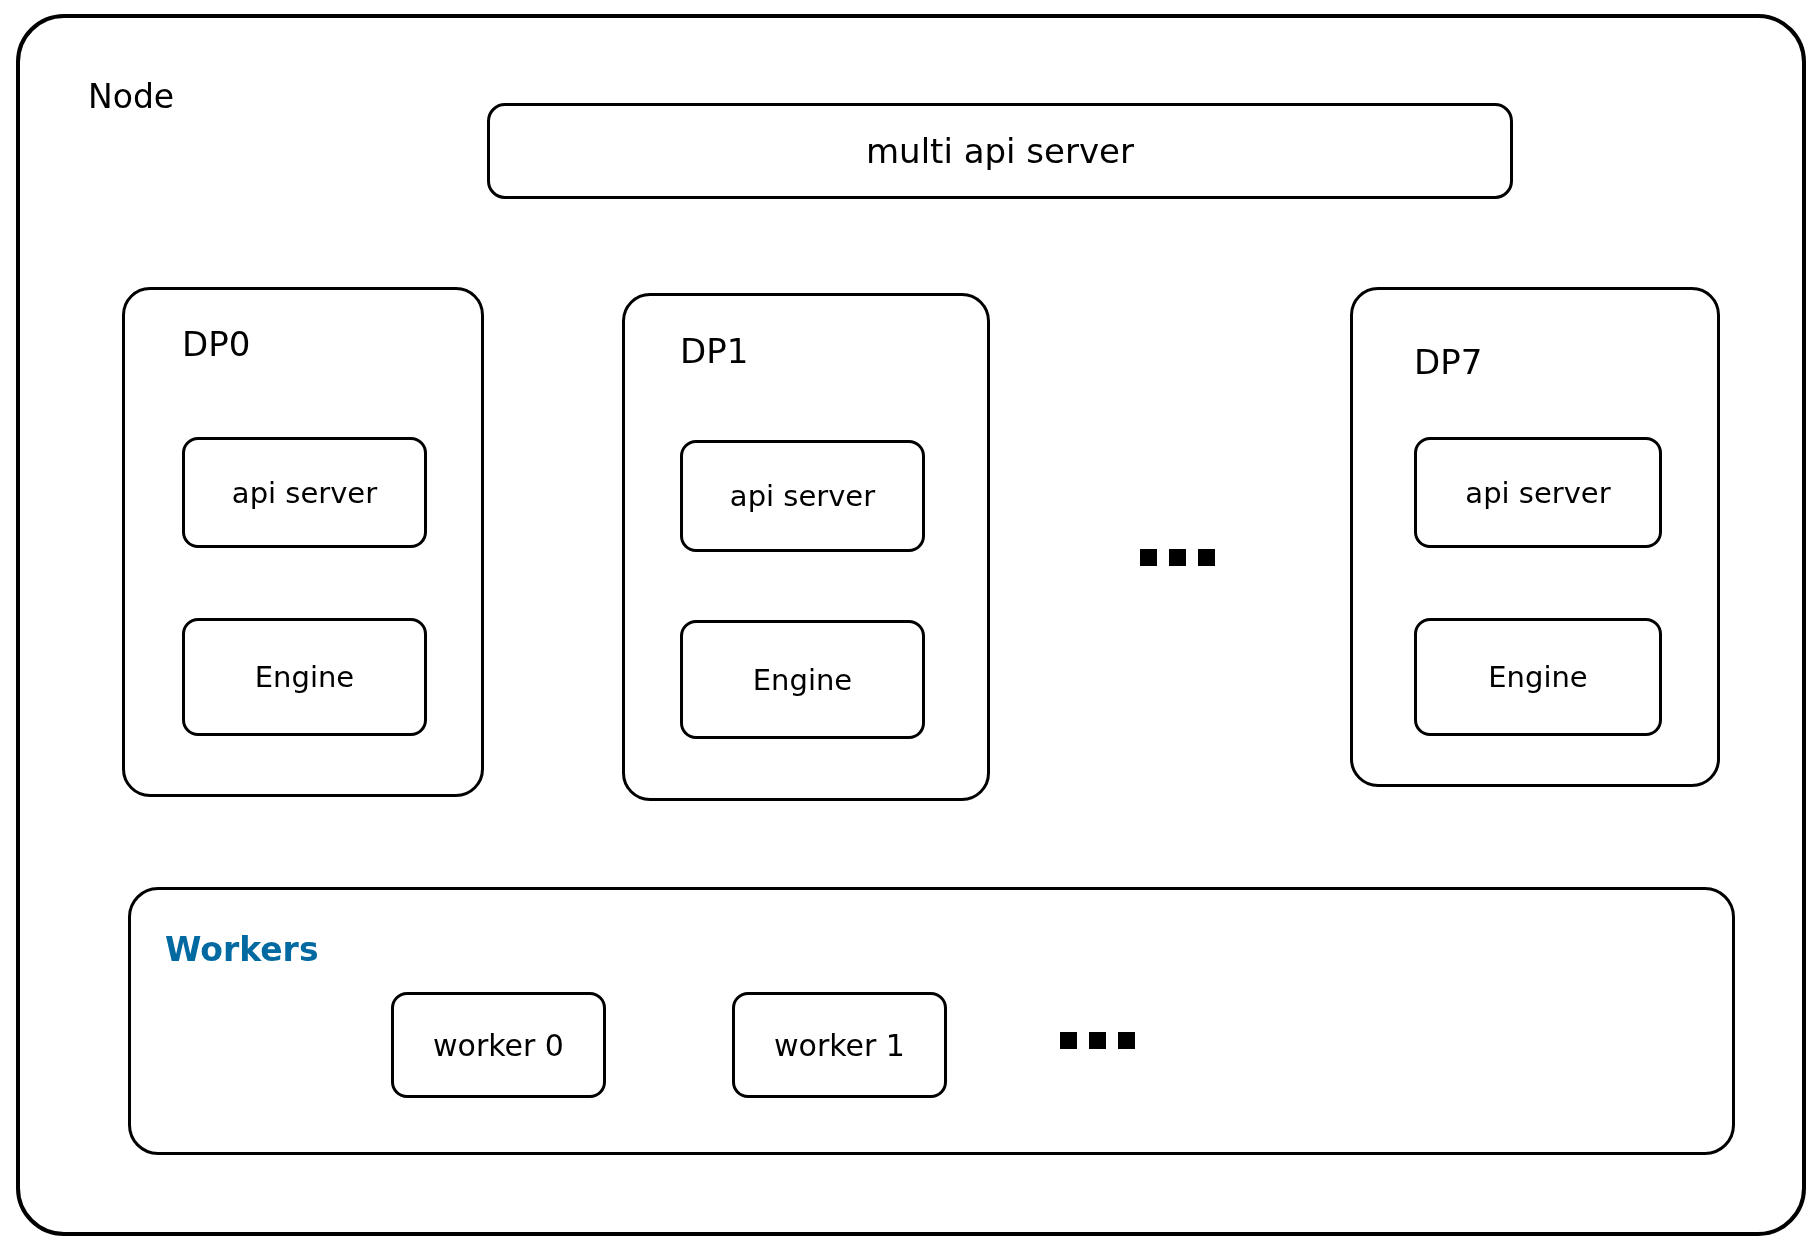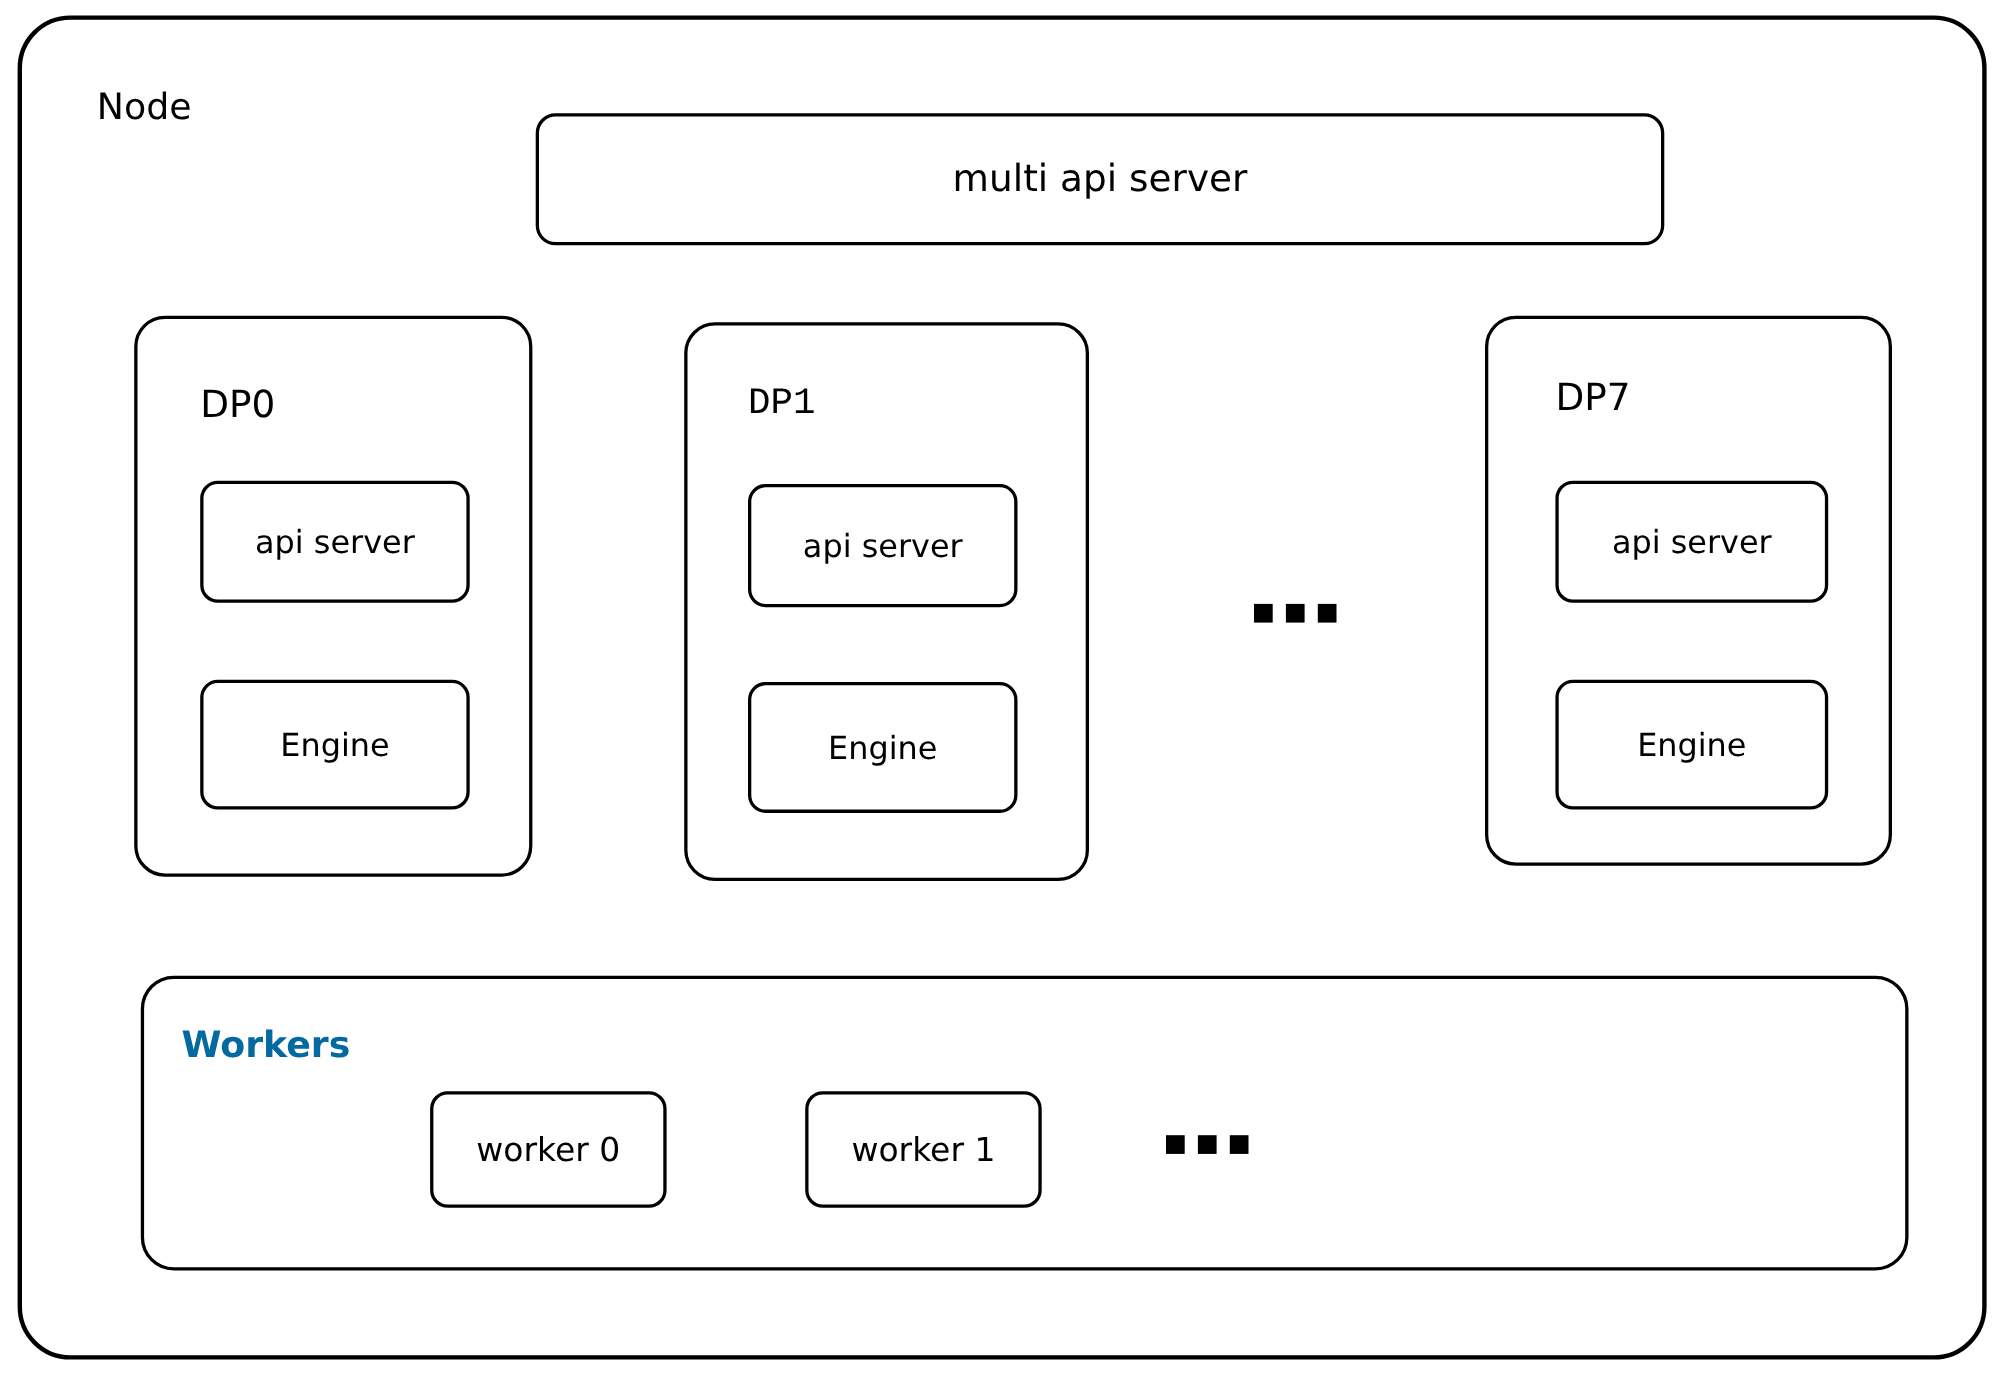--- a/index.html
+++ b/index.html
@@ -46,41 +46,41 @@
     line-height: 1;
     color: #000000;
     white-space: nowrap;
   }
 
   
   .multi-api {
     left: 487px;
     top: 103px;
     width: 1026px;
-    height: 120px;
+    height: 96px;
     border-radius: 18px;
   }
 
   
   .dp-card {
     border-radius: 28px;
   }
   .dp-card.dp0 { left: 122px;  top: 287px; width: 362px; height: 510px; }
   .dp-card.dp1 { left: 622px;  top: 293px; width: 368px; height: 508px; }
   .dp-card.dp7 { left: 1350px; top: 287px; width: 370px; height: 500px; }
 
   .dp-label {
     position: absolute;
     font-size: 34px;
     line-height: 1;
     color: #000000;
     white-space: nowrap;
   }
-  .dp-label.l0 { left: 182px;  top: 351px; text-align: right; }
-  .dp-label.l1 { left: 680px;  top: 350px; font-family: Liberation Mono, monospace; }
+  .dp-label.l0 { left: 182px;  top: 327px; text-align: right; }
+  .dp-label.l1 { left: 680px;  top: 334px; }
   .dp-label.l7 { left: 1414px; top: 345px; text-align: right; }
 
   
   .inner-box {
     border-radius: 16px;
     border-width: 3px;
     display: flex;
     align-items: center;
     justify-content: center;
     font-size: 29px;

